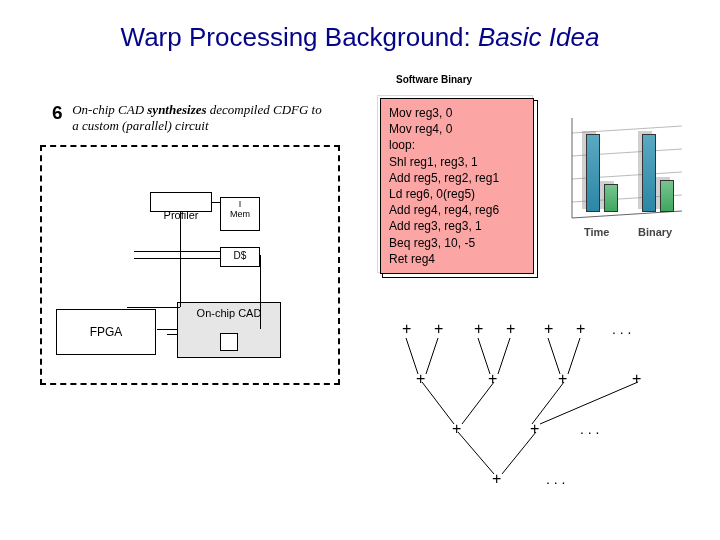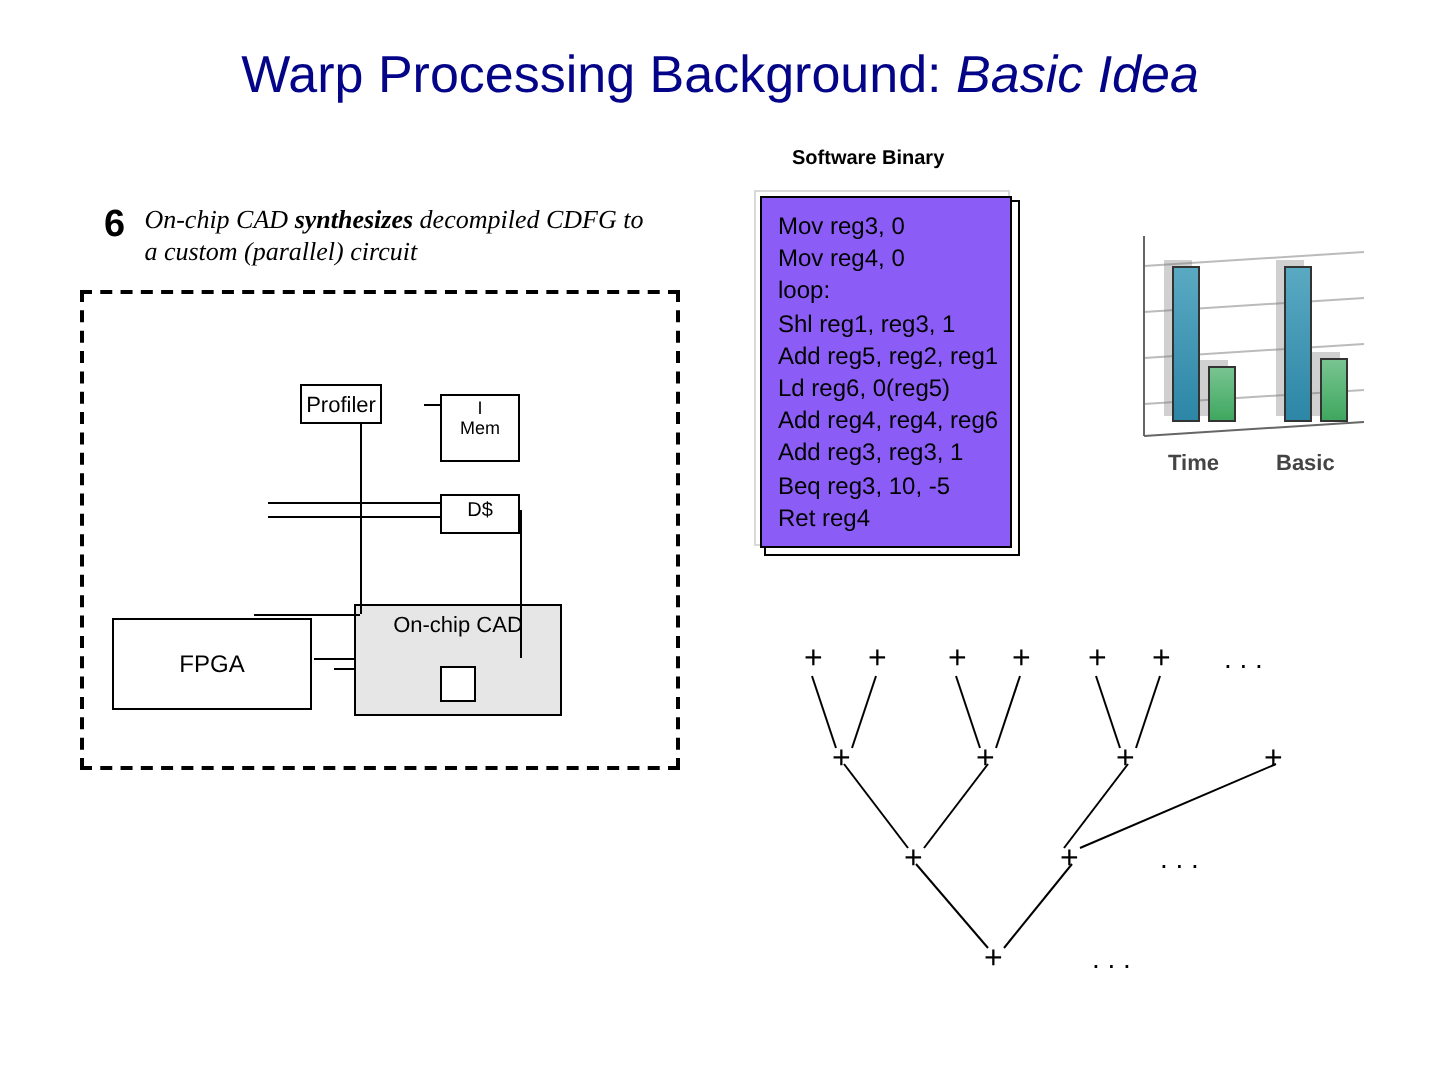--- a/index.html
+++ b/index.html
@@ -51,21 +51,21 @@
     background: #fff;
     font-size: 11px;
     text-align: center;
   }
   .mup {
     left: 14px; top: 72px; width: 78px; height: 52px;
     display: flex; align-items: center; justify-content: center;
   }
   .mup-label { font-size: 14px; }
   .mup svg { position: absolute; }
-  .profiler { left: 108px; top: 45px; width: 41px; height: 20px; padding-top: 4px; }
+  .profiler { left: 108px; top: 45px; width: 62px; height: 20px; padding-top: 16px; }
   .imem { left: 178px; top: 50px; width: 40px; height: 34px; font-size: 9px; padding: 1px; }
   .dcache { left: 178px; top: 100px; width: 40px; height: 20px; font-size: 10px; padding-top: 2px; }
   .fpga-block {
     left: 14px; top: 162px; width: 100px; height: 46px;
     display: flex; align-items: center; justify-content: center;
     font-size: 12px;
   }
   .cad {
     left: 135px; top: 155px; width: 104px; height: 56px;
     display: flex; align-items: flex-start; justify-content: center;
@@ -93,24 +93,24 @@
     position: absolute;
     left: 396px;
     top: 74px;
     font-size: 10px;
     font-weight: bold;
   }
   .code-box {
     position: absolute;
     left: 380px;
     top: 98px;
-    width: 126px;
+    width: 154px;
     padding: 6px 8px;
     border: 1px solid #000;
-    background: #8b5cf6;
+    background: #fca5a5;
     font-size: 12px;
     line-height: 1.35;
     box-shadow: 3px 3px 0 #fff, 3px 3px 0 1px #000,  -2px -2px 0 #fff, -2px -2px 0 1px rgba(0,0,0,0.15);
     white-space: pre;
   }
   .chart {
     position: absolute;
     right: 24px;
     top: 108px;
     width: 134px;
@@ -204,21 +204,21 @@
   </svg>
   <div class="bar-pair left">
     <div class="bar back" style="height:78px"></div>
     <div class="bar front" style="height:28px"></div>
   </div>
   <div class="bar-pair right">
     <div class="bar back" style="height:78px"></div>
     <div class="bar front" style="height:32px"></div>
   </div>
   <div class="chart-label" style="left:22px">Time</div>
-  <div class="chart-label" style="left:76px">Basic</div>
+  <div class="chart-label" style="left:76px">Binary</div>
 </div>
 
 <div class="tree">
   <svg viewBox="0 0 310 210">
     <g stroke="#000" stroke-width="1">
       <line x1="22" y1="22" x2="34" y2="58"></line>
         <line x1="54" y1="22" x2="42" y2="58"></line>
       <line x1="94" y1="22" x2="106" y2="58"></line>
         <line x1="126" y1="22" x2="114" y2="58"></line>
       <line x1="164" y1="22" x2="176" y2="58"></line>

